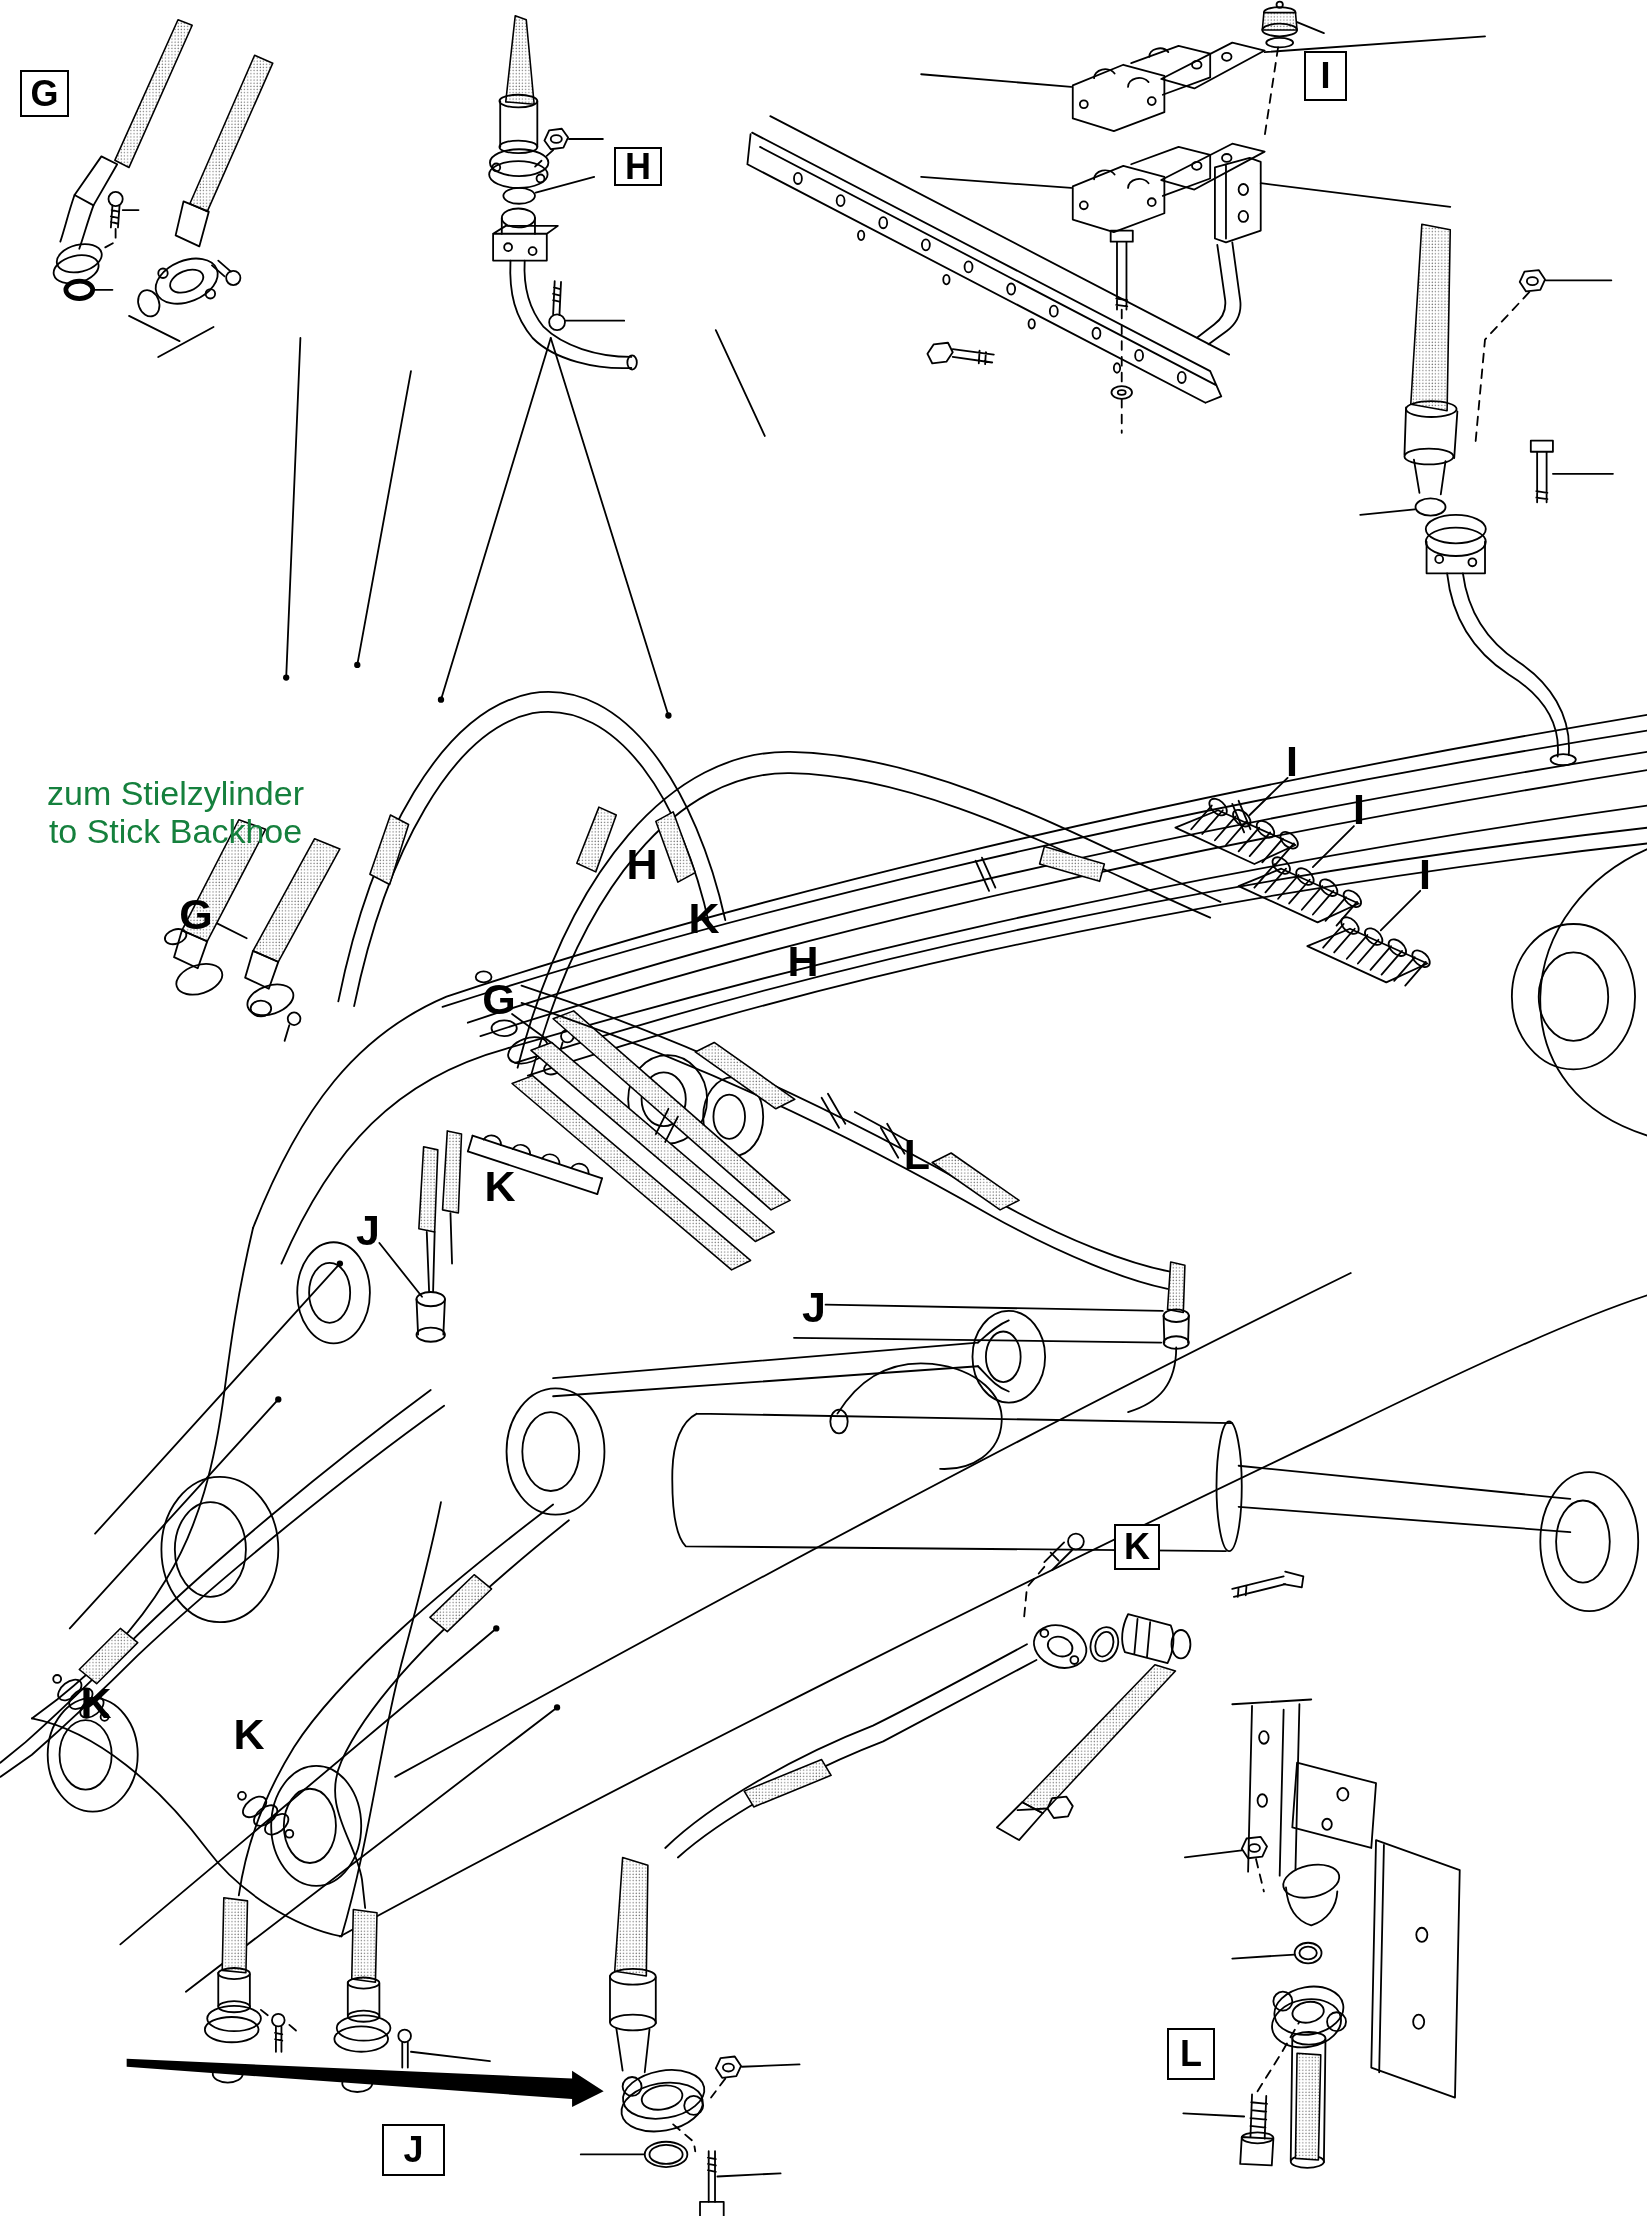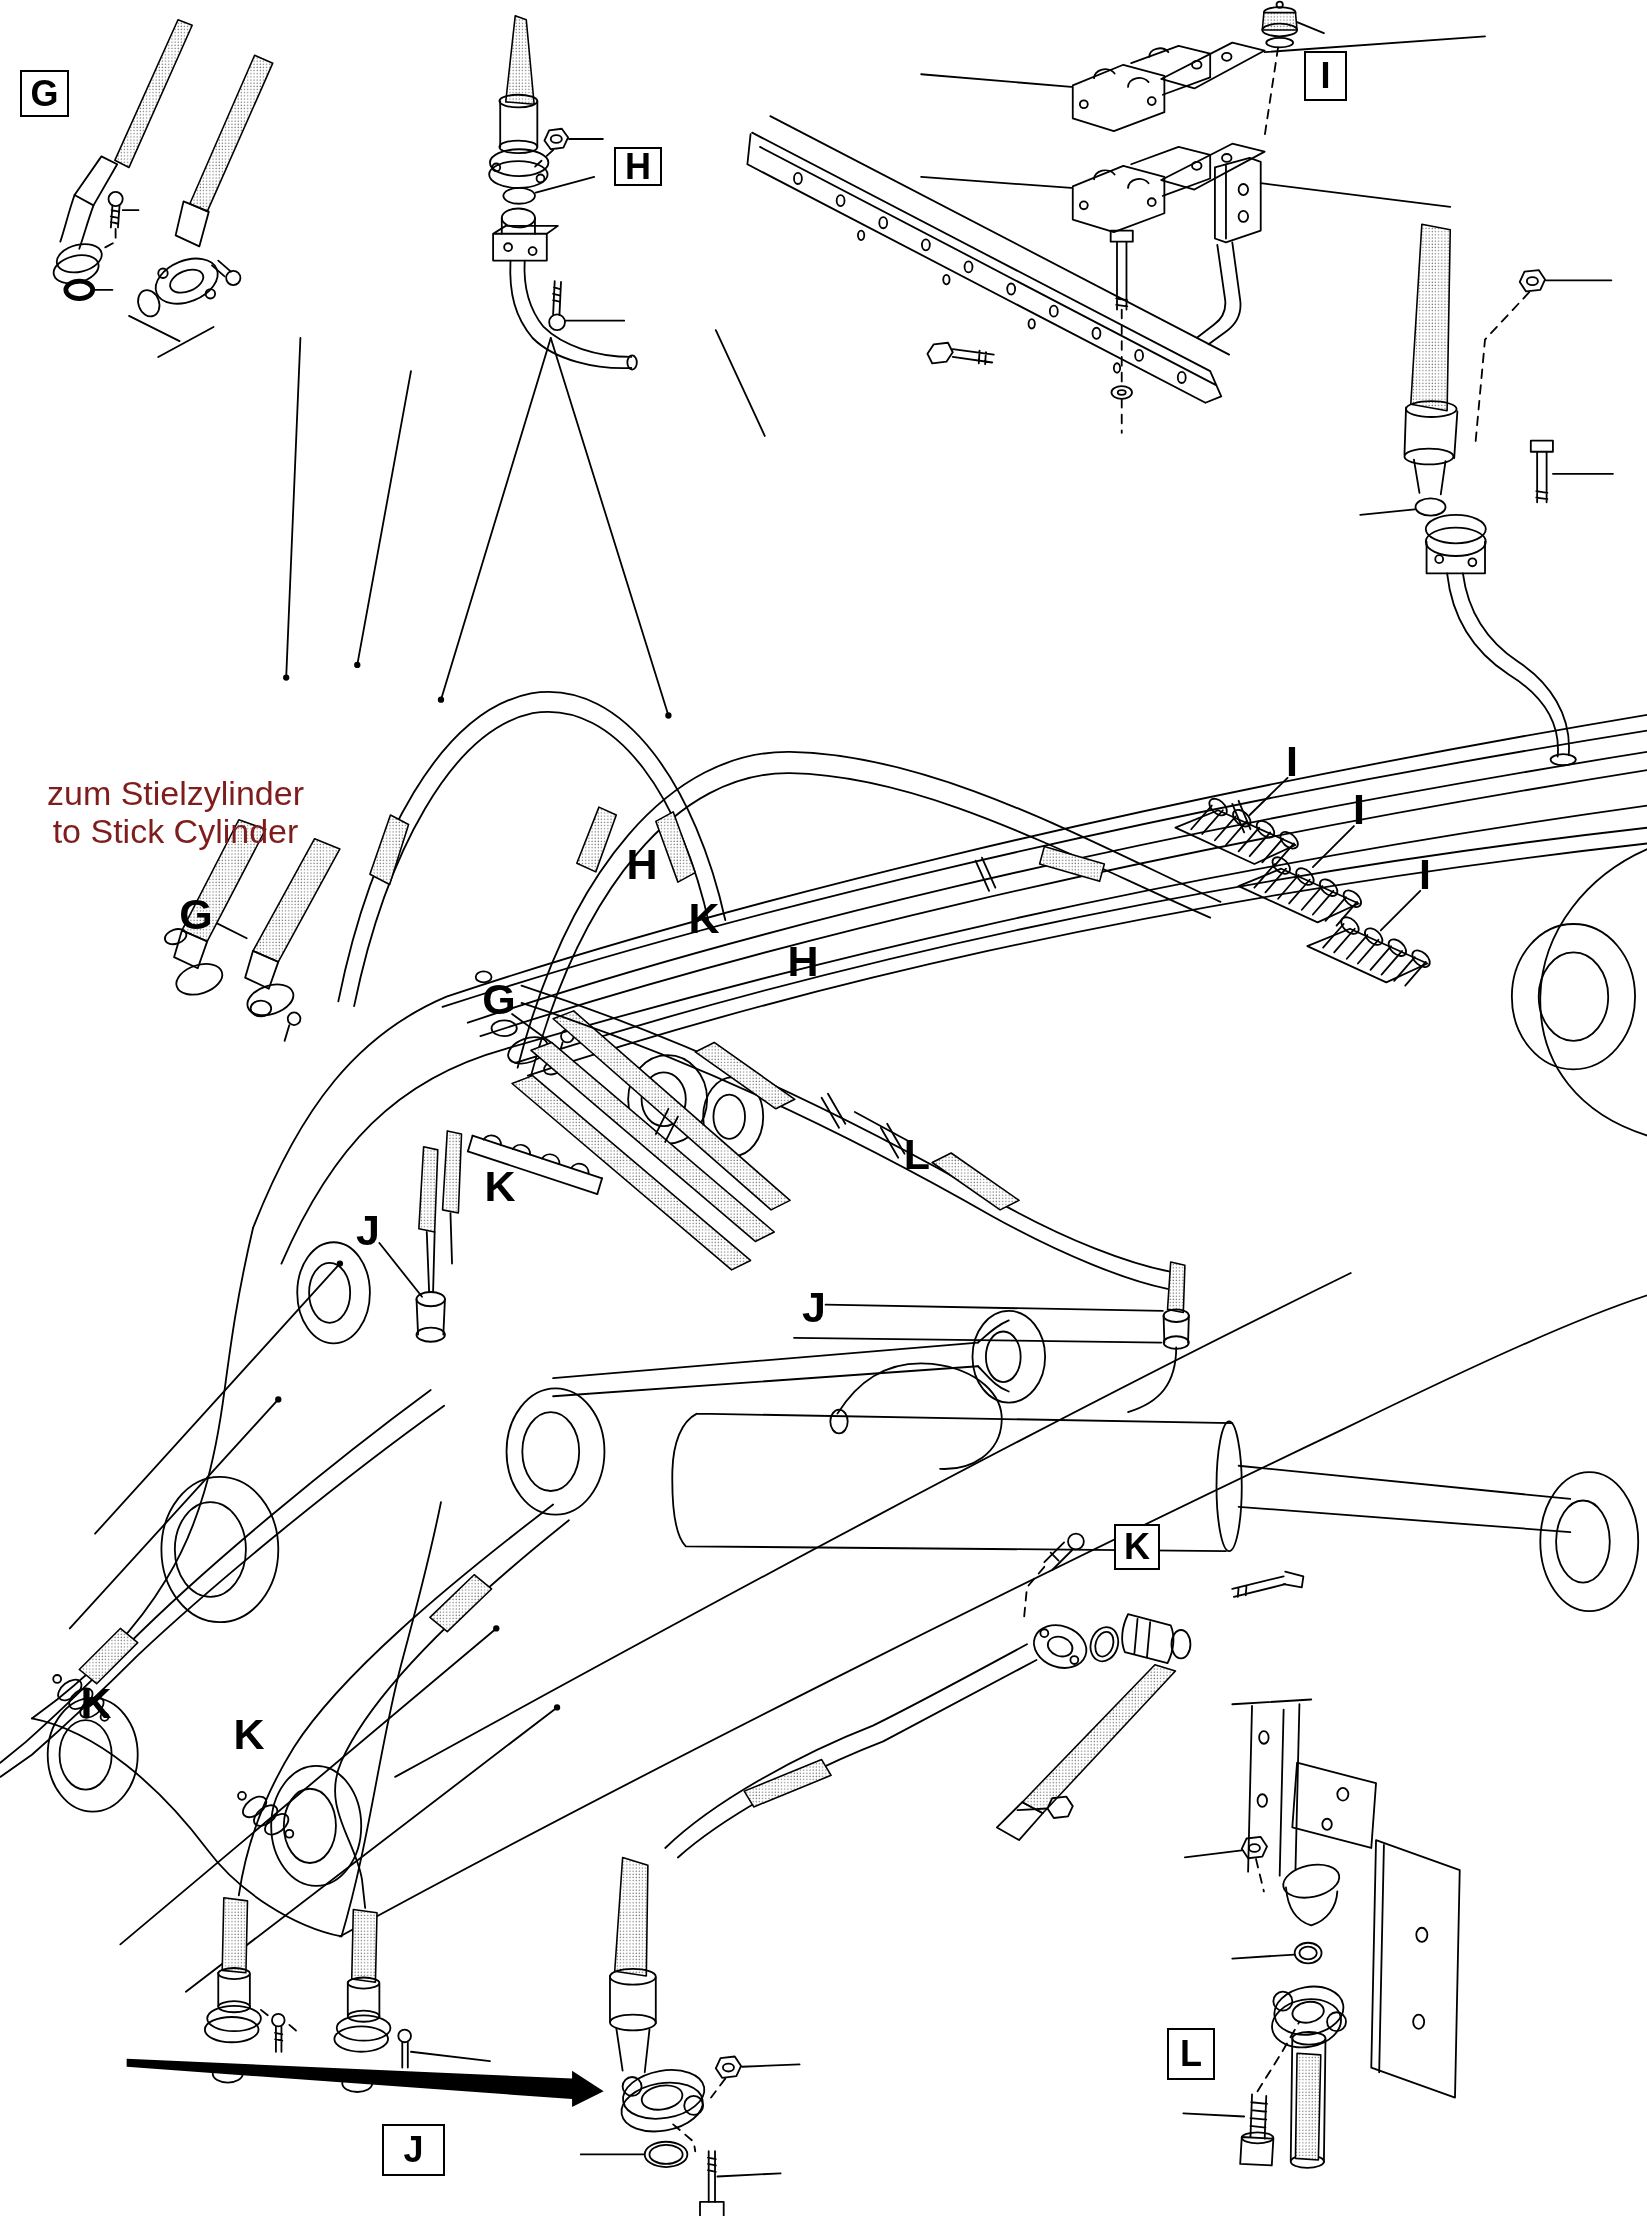--- a/index.html
+++ b/index.html
@@ -9,21 +9,21 @@
   .ln *{stroke:#000;fill:none;stroke-width:2.3;stroke-linecap:round;stroke-linejoin:round;}
   .ln .ht{fill:url(#dt);stroke:#000;stroke-width:2;}
   .ln .th{stroke-width:6;}
   .ln .dash{stroke-dasharray:11 9;}
   .ln .solid{fill:#000;stroke:none;}
   .ln .dot{fill:#000;stroke:none;}
   .bx{position:absolute;box-sizing:border-box;border:2.4px solid #000;background:#fff;
       display:flex;align-items:center;justify-content:center;
       font-weight:700;font-size:36px;color:#000;}
   .cl{position:absolute;transform:translate(-50%,-50%);font-weight:700;font-size:43px;color:#000;}
-  .note{position:absolute;font-size:34px;line-height:1.12;color:#7f1d1d;text-align:center;}
+  .note{position:absolute;font-size:34px;line-height:1.12;color:#15803d;text-align:center;}
 </style>
 </head>
 <body>
 
 <div id="canvas">
 
 <svg id="art" width="1648" height="2216" viewBox="0 0 2086 2806">
 <defs>
   <pattern id="dt" width="4" height="4" patternUnits="userSpaceOnUse">
     <rect width="4" height="4" fill="#ffffff"></rect>
@@ -491,17 +491,17 @@
 <div class="cl" style="left:1425px;top:874px;">I</div>
 <div class="cl" style="left:917px;top:1154px;">L</div>
 <div class="cl" style="left:500px;top:1186px;">K</div>
 <div class="cl" style="left:368px;top:1230px;">J</div>
 <div class="cl" style="left:814px;top:1307px;">J</div>
 <div class="cl" style="left:96px;top:1703px;">K</div>
 <div class="cl" style="left:249px;top:1734px;">K</div>
 
 <div class="note" style="left:43px;top:774px;width:265px;">
   <div>zum Stielzylinder</div>
-  <div>to Stick Cylinder</div>
+  <div>to Stick Backhoe</div>
 </div>
 
 </div>
 
 
 </body></html>

